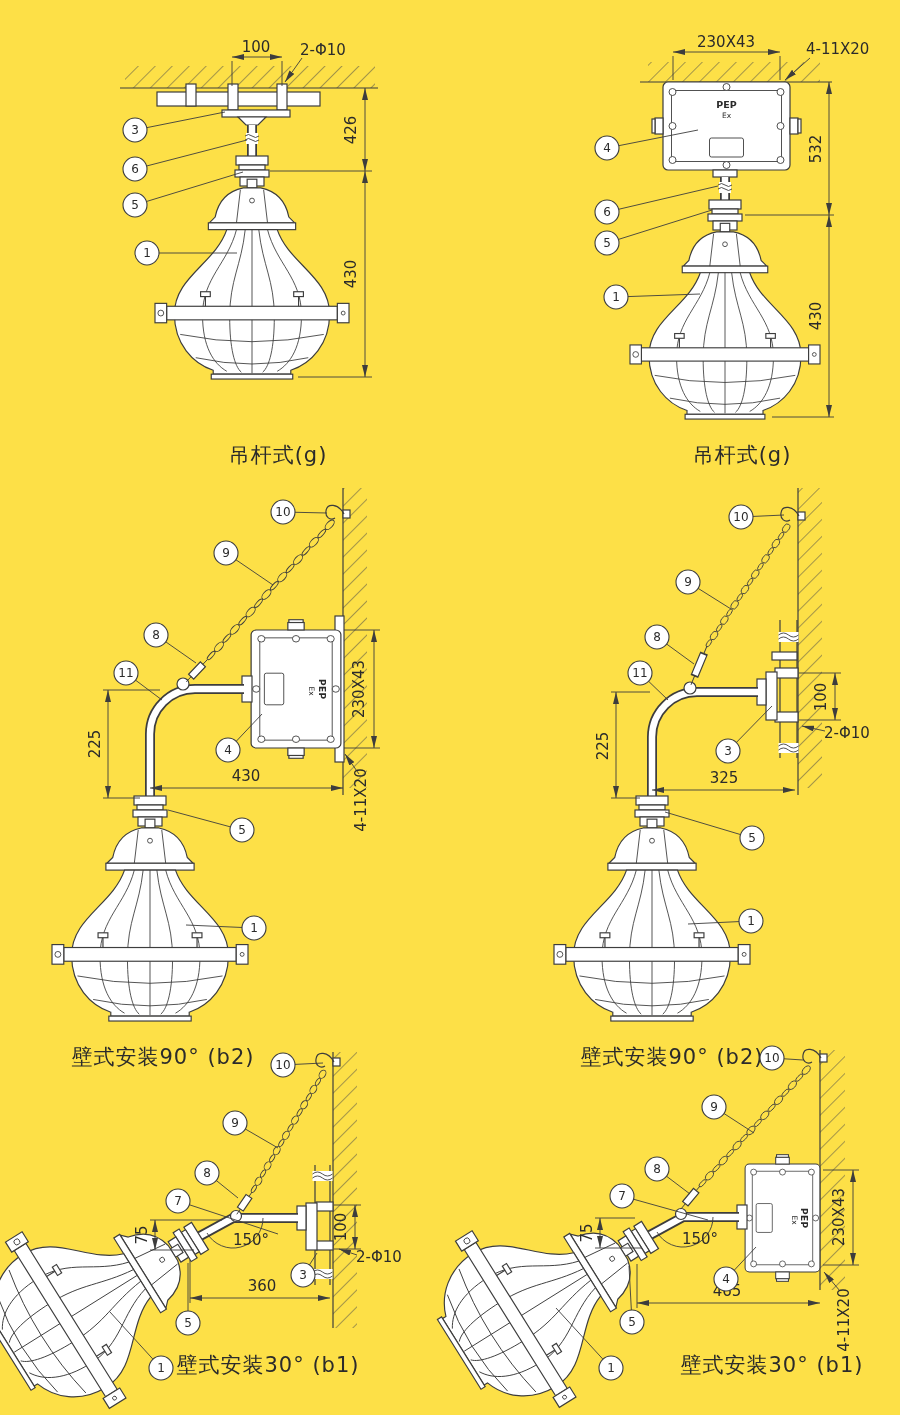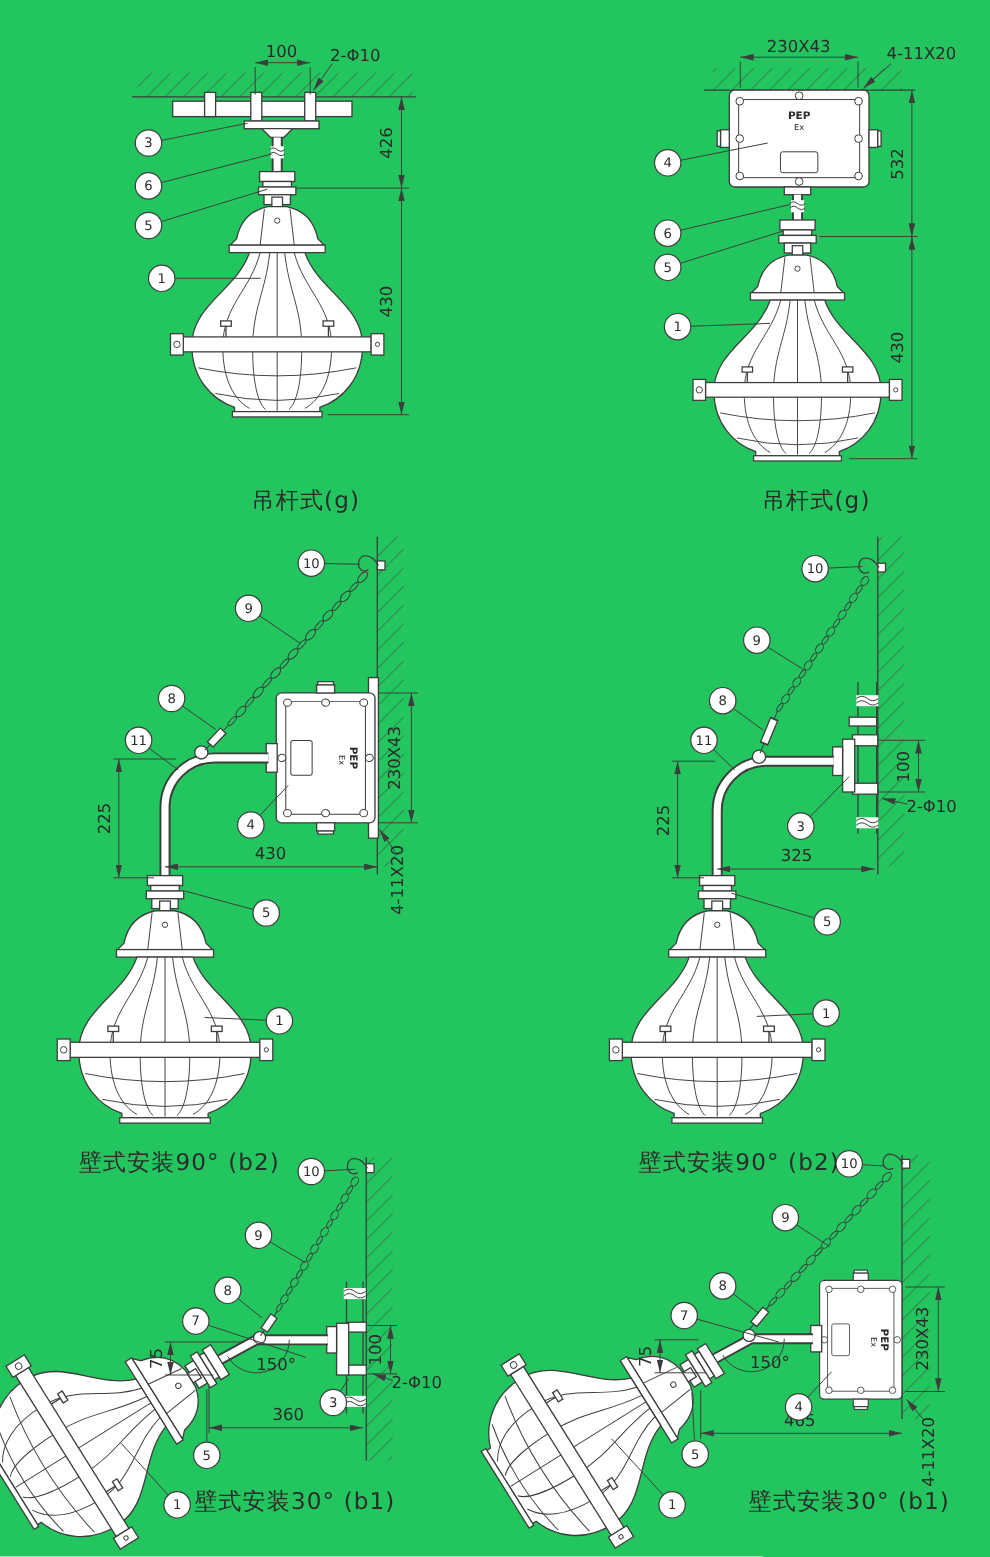--- a/index.html
+++ b/index.html
@@ -1,16 +1,16 @@
 <!DOCTYPE html>
 <html><head>
 <meta charset="utf-8">
 <style>
   html,body{margin:0;padding:0;background:#ffffff;}
-  #stage{width:900px;height:1415px;position:relative;background:#22c55e;}
+  #stage{width:900px;height:1415px;position:relative;background:#fde047;}
   svg{display:block;}
   .ln{fill:none;stroke:#3d3d3d;stroke-width:1.2;}
   .fn{fill:none;stroke:#3d3d3d;stroke-width:0.9;}
   .wh{fill:#ffffff;}
   .rod{fill:none;stroke:#3d3d3d;stroke-width:10;}
   .rodin{fill:none;stroke:#ffffff;stroke-width:6.5;}
   .dim{fill:none;stroke:#3d3d3d;stroke-width:0.9;}
   .arrboth{marker-start:url(#arr);marker-end:url(#arr);}
   .arrend{marker-end:url(#arr);}
   .dimtxt{font:15px "DejaVu Sans",sans-serif;fill:#2b2b2b;text-anchor:middle;}

